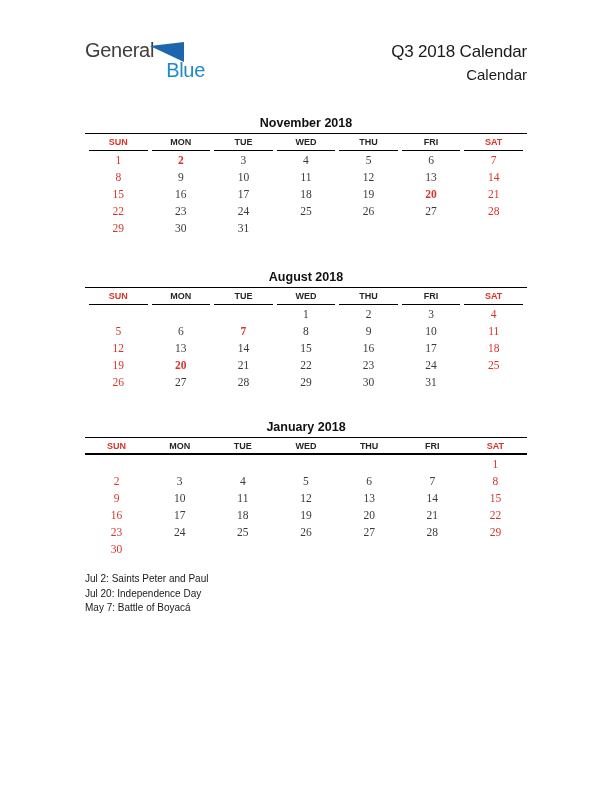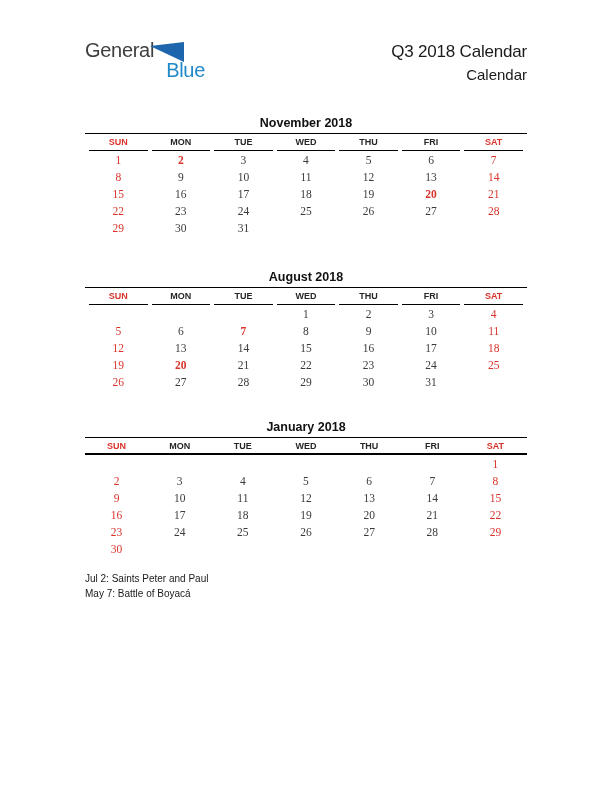--- a/index.html
+++ b/index.html
@@ -323,16 +323,17 @@
               <td></td>
               <td></td>
             </tr>
           </tbody>
         </table>
       </section>
     </div>
 
   <div class="holidays">
       <div class="holiday-note">Jul 2: Saints Peter and Paul</div>
+      <div class="holiday-note">Jul 20: Independence Day</div>
       <div class="holiday-note">May 7: Battle of Boyacá</div>
     </div>
 
 </div>
 
 </body></html>

